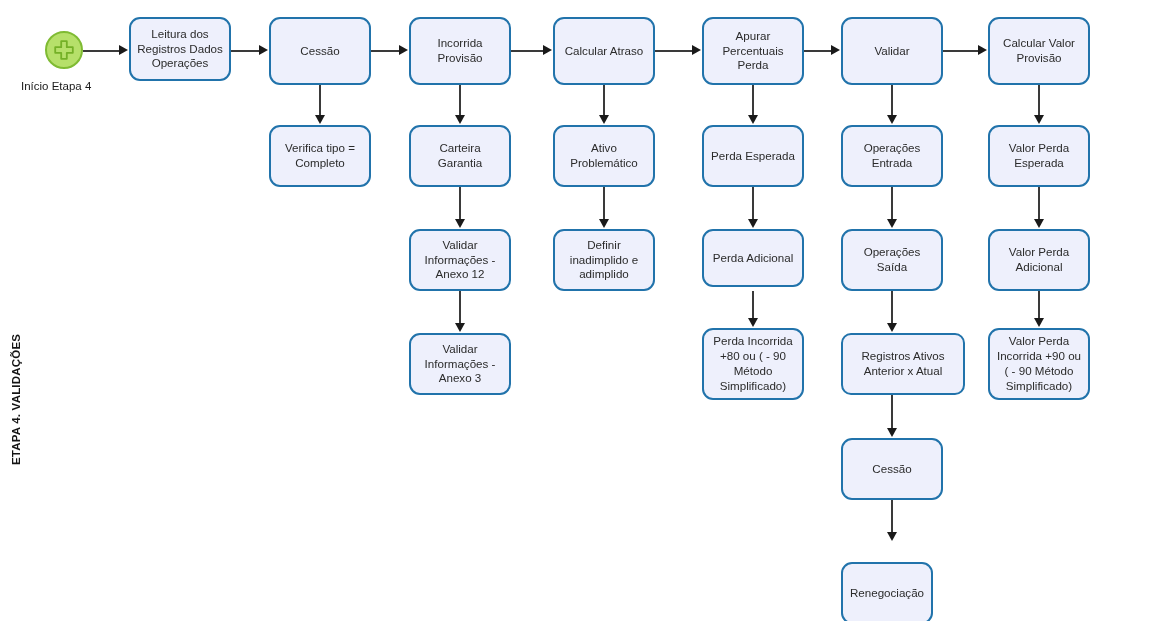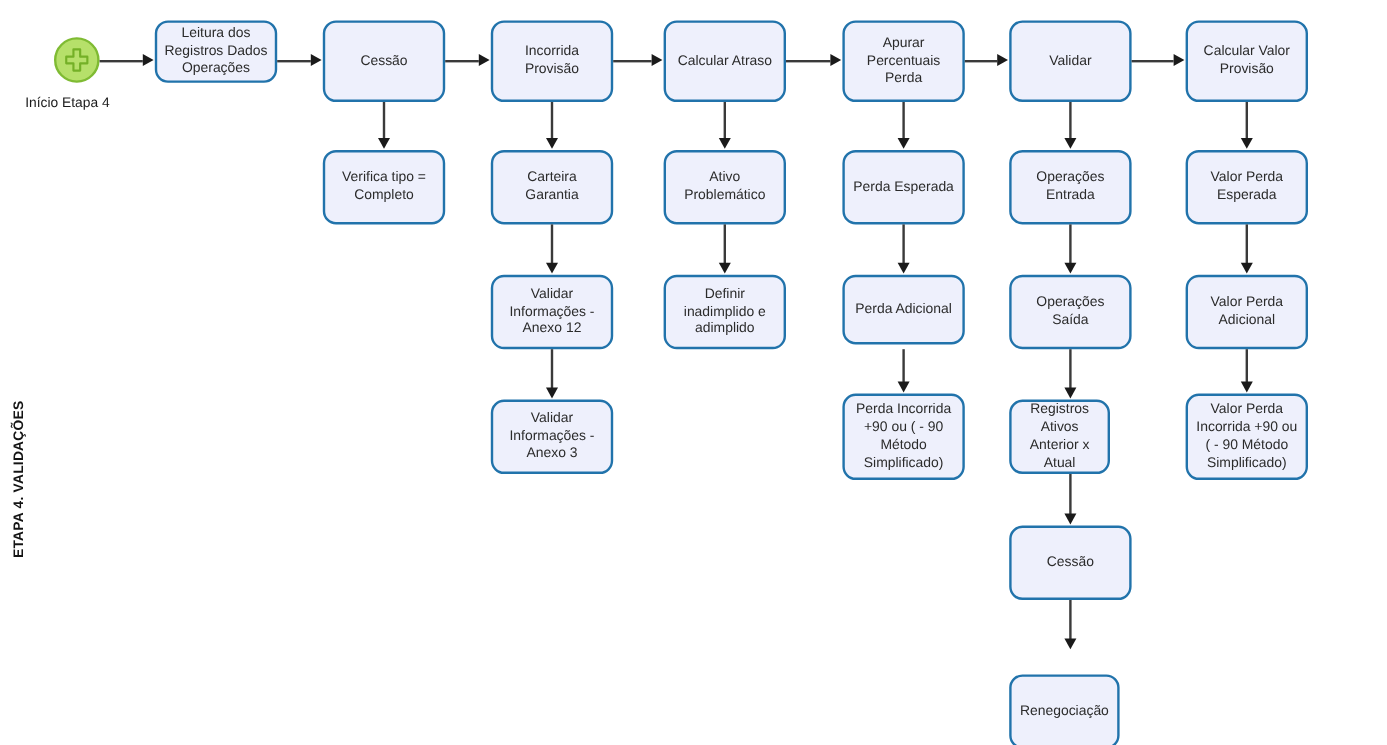--- a/index.html
+++ b/index.html
@@ -105,21 +105,21 @@
 
   <div class="lane-title">ETAPA 4. VALIDAÇÕES</div>
 
   <div class="start-event" style="left:45px; top:31px; width:38px; height:38px;">
     <svg width="22" height="22" viewBox="0 0 22 22" aria-hidden="true">
       <path d="M8.2 2.2 H13.8 V8.2 H19.8 V13.8 H13.8 V19.8 H8.2 V13.8 H2.2 V8.2 H8.2 Z" fill="#b6e06a" stroke="#74b027" stroke-width="1.8" stroke-linejoin="round"></path>
     </svg>
   </div>
   <div class="start-label" style="left:21px; top:80px;">Início Etapa 4</div>
 
-  <div class="node" style="left:129px; top:17px; width:102px; height:52px;">Leitura dos
+  <div class="node" style="left:129px; top:17px; width:102px; height:64px;">Leitura dos
 Registros Dados
 Operações</div>
 
   <div class="node" style="left:269px; top:17px; width:102px; height:68px;">Cessão</div>
   <div class="node" style="left:269px; top:125px; width:102px; height:62px;">Verifica tipo =
 Completo</div>
 
   <div class="node" style="left:409px; top:17px; width:102px; height:68px;">Incorrida Provisão</div>
   <div class="node" style="left:409px; top:125px; width:102px; height:62px;">Carteira Garantia</div>
   <div class="node" style="left:409px; top:229px; width:102px; height:62px;">Validar
@@ -135,30 +135,30 @@
   <div class="node" style="left:553px; top:229px; width:102px; height:62px;">Definir
 inadimplido e
 adimplido</div>
 
   <div class="node" style="left:702px; top:17px; width:102px; height:68px;">Apurar
 Percentuais
 Perda</div>
   <div class="node" style="left:702px; top:125px; width:102px; height:62px;">Perda Esperada</div>
   <div class="node" style="left:702px; top:229px; width:102px; height:58px;">Perda Adicional</div>
   <div class="node" style="left:702px; top:328px; width:102px; height:72px;">Perda Incorrida
-+90 ou  ( - 90
++80 ou  ( - 90
 Método
 Simplificado)</div>
 
   <div class="node" style="left:841px; top:17px; width:102px; height:68px;">Validar</div>
   <div class="node" style="left:841px; top:125px; width:102px; height:62px;">Operações
 Entrada</div>
   <div class="node" style="left:841px; top:229px; width:102px; height:62px;">Operações
 Saída</div>
-  <div class="node" style="left:841px; top:333px; width:84px; height:62px;">Registros Ativos
+  <div class="node" style="left:841px; top:333px; width:124px; height:62px;border-radius:10px;">Registros Ativos
 Anterior x Atual</div>
   <div class="node" style="left:841px; top:438px; width:102px; height:62px;text-align:center;">Cessão</div>
   <div class="node" style="left:841px; top:542px; width:92px; height:62px;margin-top:20px;">Renegociação</div>
 
   <div class="node" style="left:988px; top:17px; width:102px; height:68px;">Calcular Valor
 Provisão</div>
   <div class="node" style="left:988px; top:125px; width:102px; height:62px;">Valor Perda
 Esperada</div>
   <div class="node" style="left:988px; top:229px; width:102px; height:62px;">Valor Perda
 Adicional</div>

